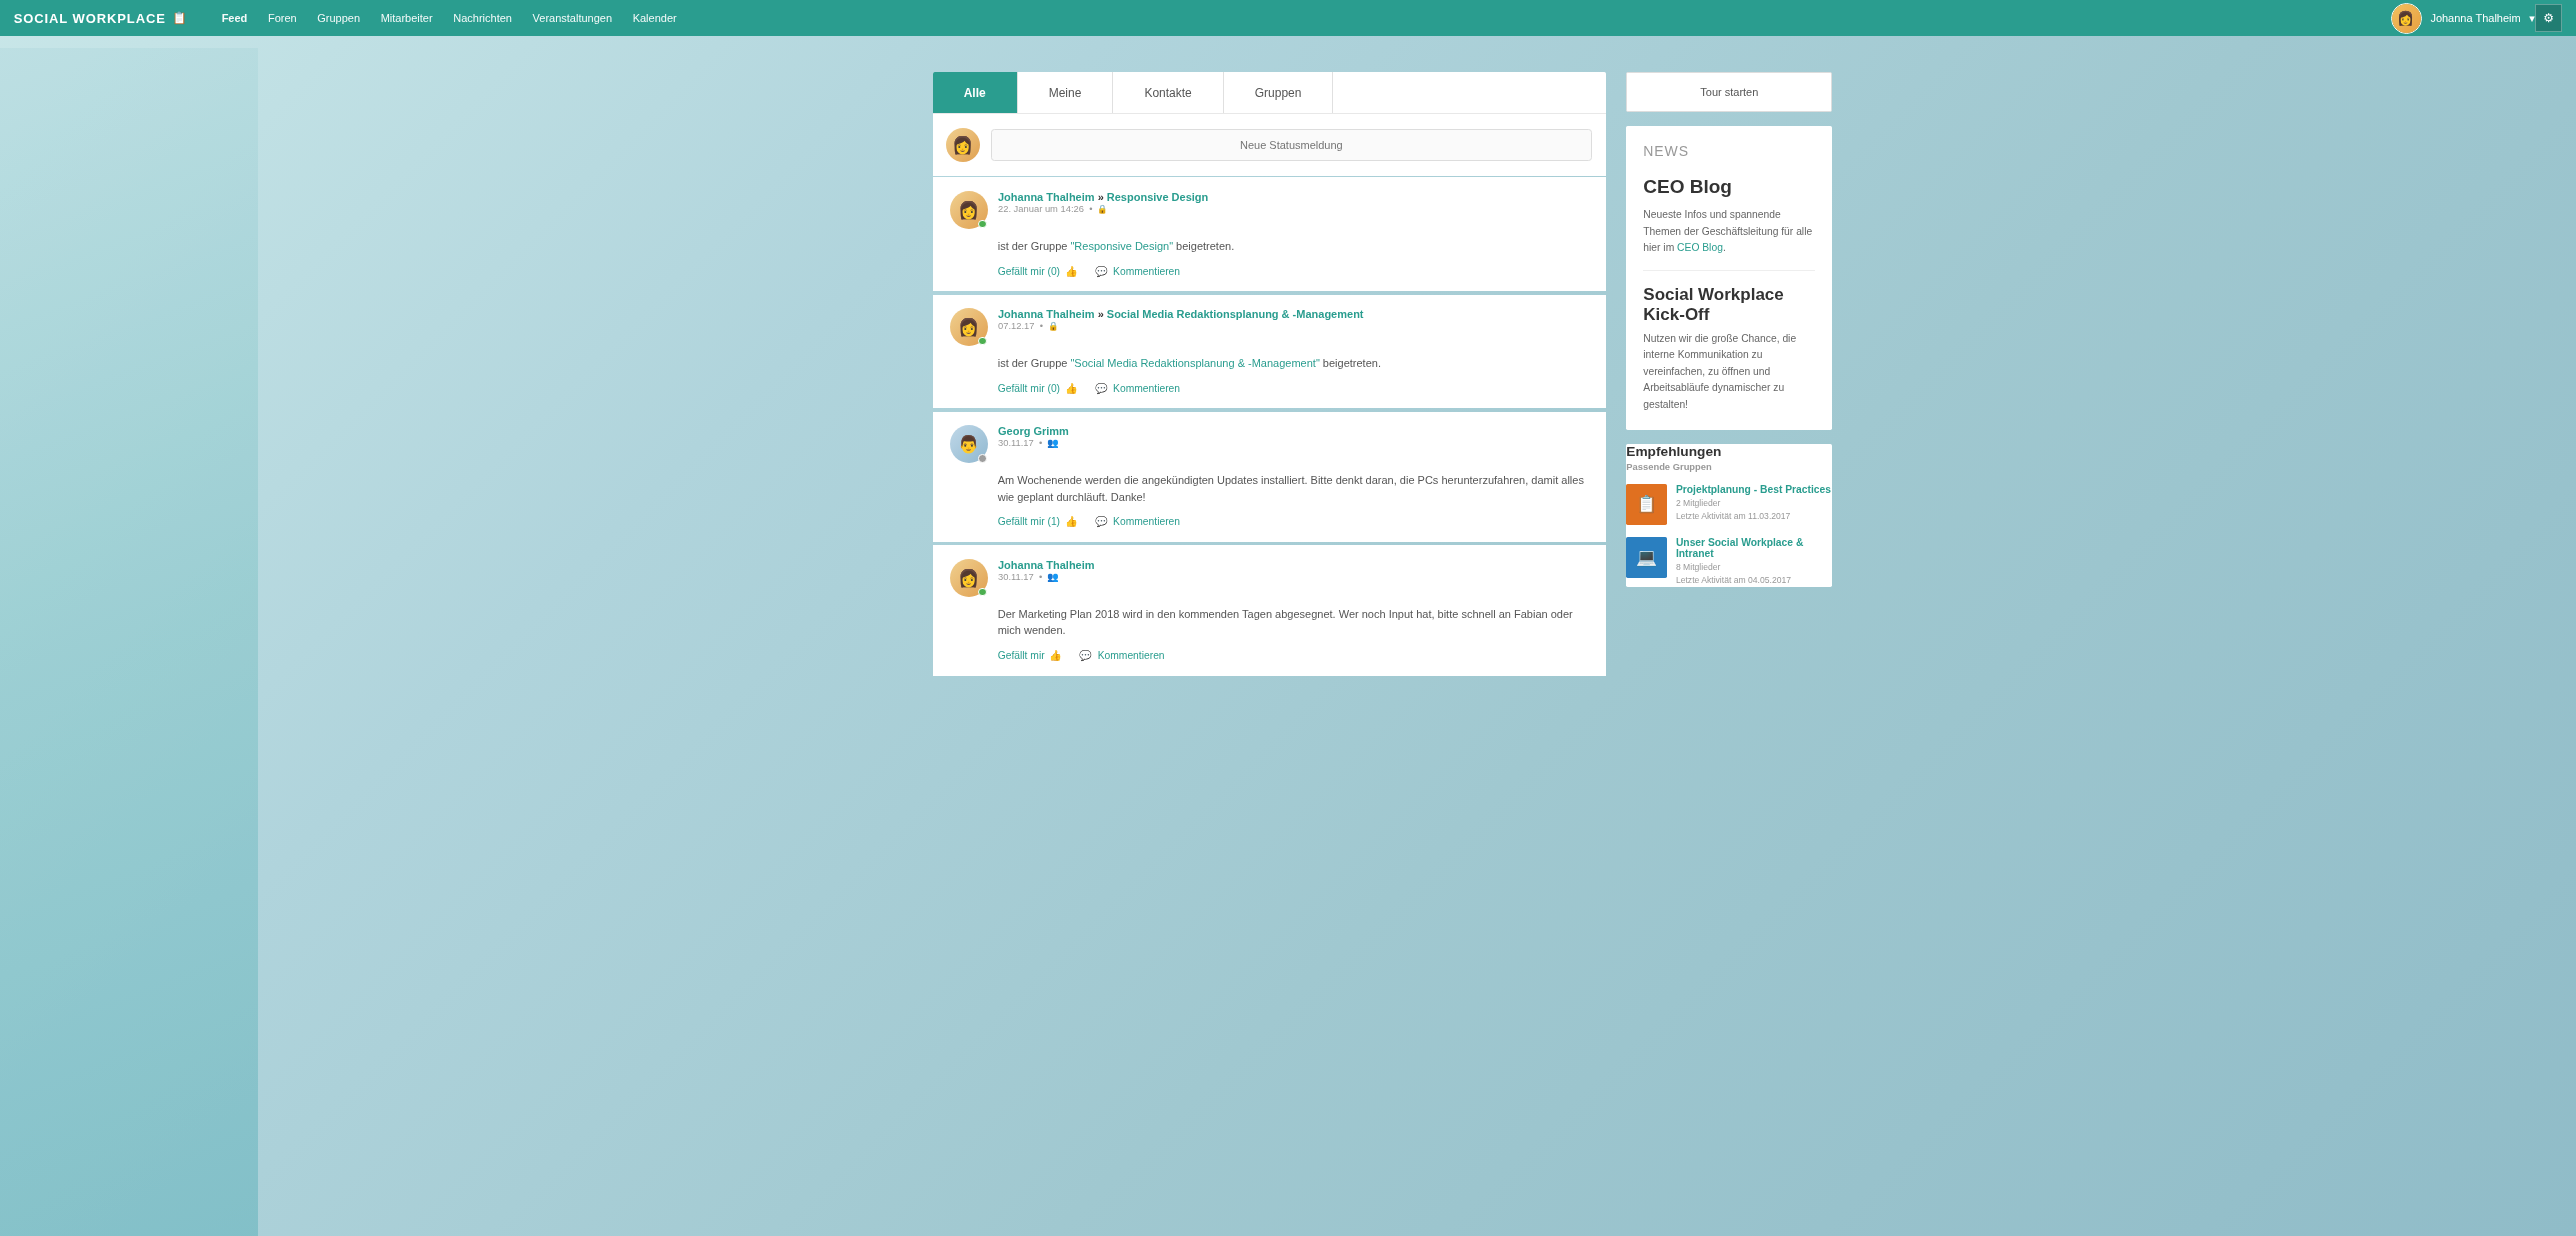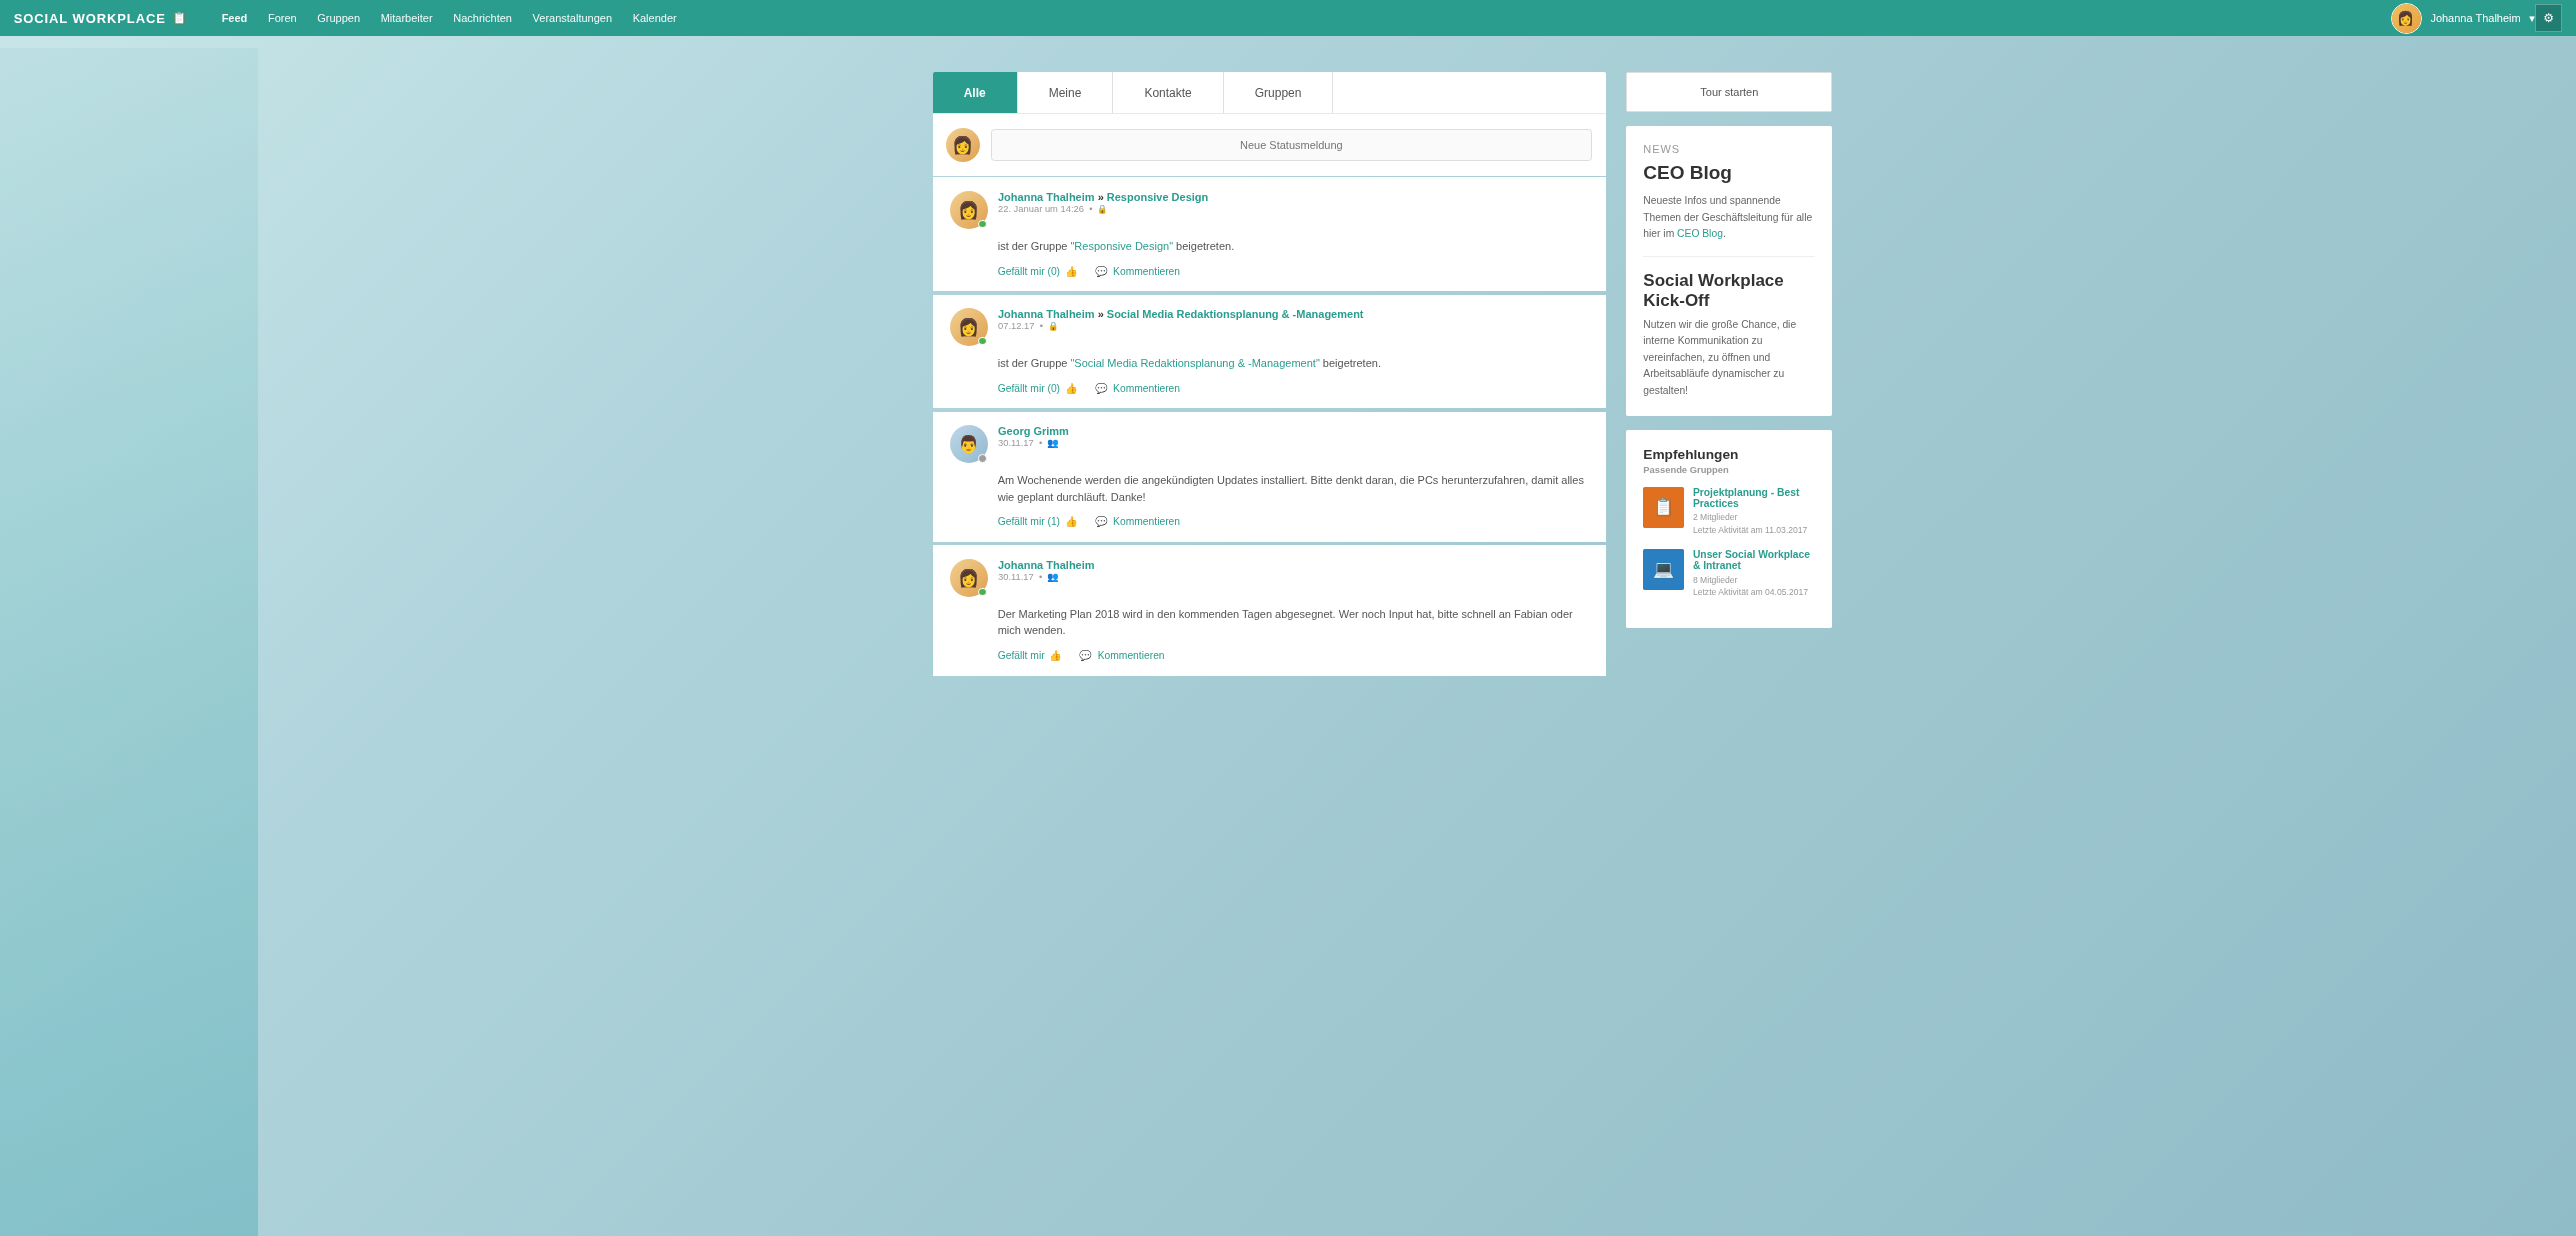--- a/index.html
+++ b/index.html
@@ -310,25 +310,25 @@
       border-radius: 1.7px;
     }
 
     .sidebar-card {
       background: white;
       padding: 17px;
       margin-bottom: 13.7px;
       border-radius: 1.7px;
     }
     .sidebar-section-label {
-      font-size: 11px;
+      font-size: 14px;
       color: #999;
       text-transform: uppercase;
       letter-spacing: 0.9px;
-      margin-bottom: 7px;
+      margin-bottom: 17px;
     }
     .sidebar-title {
       font-size: 19px;
       font-weight: 700;
       color: #333;
       margin-bottom: 8.6px;
       line-height: 1.2;
     }
     .sidebar-desc {
       font-size: 10.3px;
@@ -350,21 +350,20 @@
       font-size: 17px;
       font-weight: 700;
       color: #333;
       margin-bottom: 5.2px;
       line-height: 1.2;
     }
 
     
     .empfehlungen-card {
       background: white;
-      padding: 17px;
       border-radius: 1.7px;
     }
     .empfehlungen-title {
       font-size: 13.7px;
       font-weight: 700;
       color: #333;
       margin-bottom: 1.7px;
     }
     .empfehlungen-sub {
       font-size: 9.4px;

